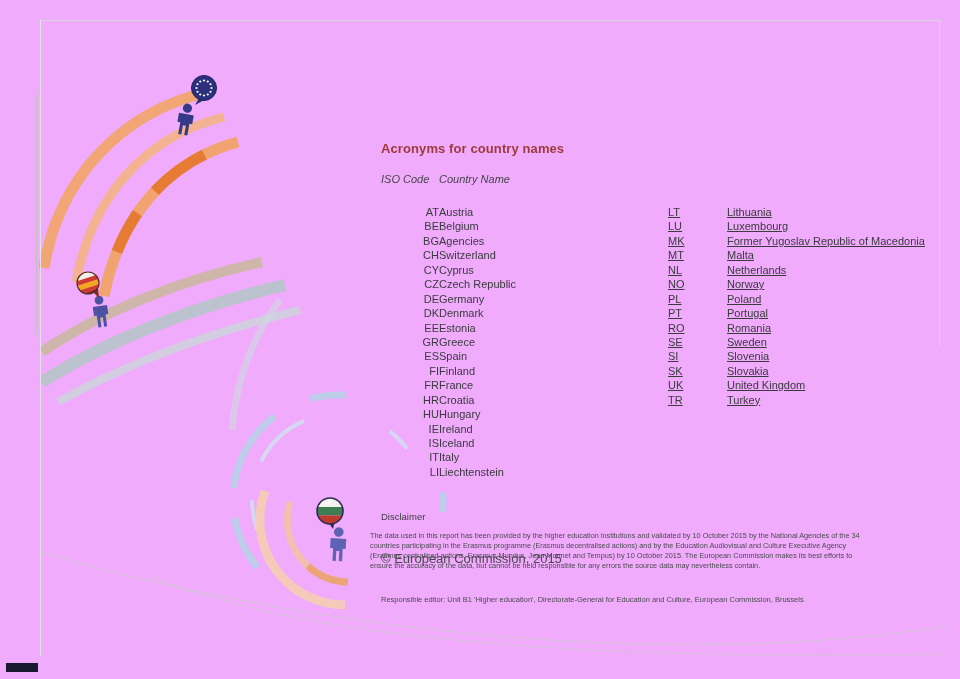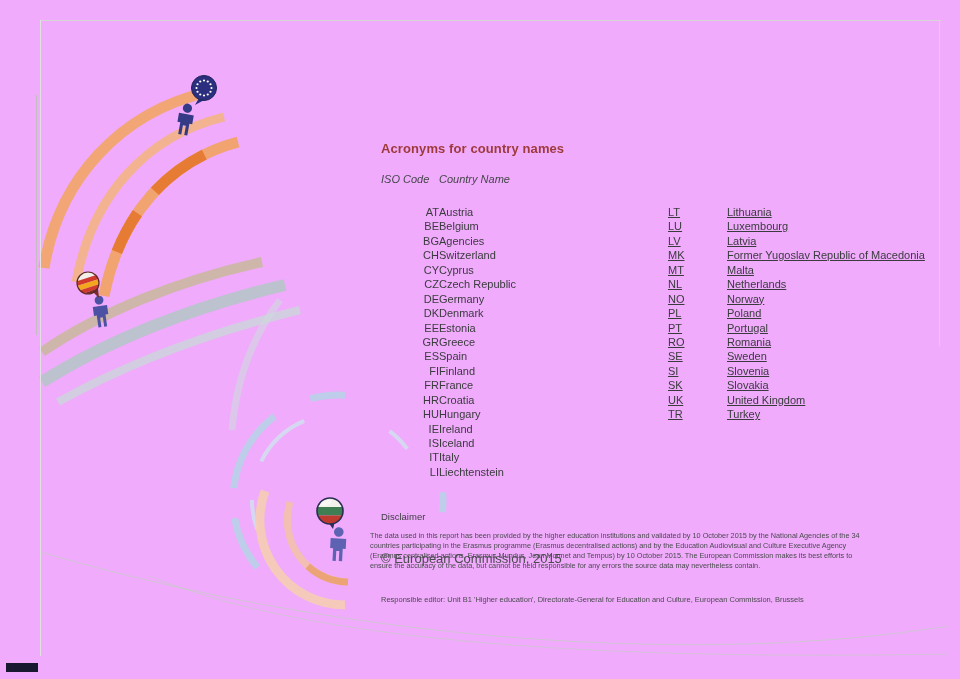--- a/index.html
+++ b/index.html
@@ -233,24 +233,20 @@
   <div class="list list-right">
       <div class="country-row">
         <span class="code">LT</span>
         <span>Lithuania</span>
       </div>
       <div class="country-row">
         <span class="code">LU</span>
         <span>Luxembourg</span>
       </div>
       <div class="country-row">
-        <span class="code">LV</span>
-        <span>Latvia</span>
-      </div>
-      <div class="country-row">
         <span class="code">MK</span>
         <span>Former Yugoslav Republic of Macedonia</span>
       </div>
       <div class="country-row">
         <span class="code">MT</span>
         <span>Malta</span>
       </div>
       <div class="country-row">
         <span class="code">NL</span>
         <span>Netherlands</span>

